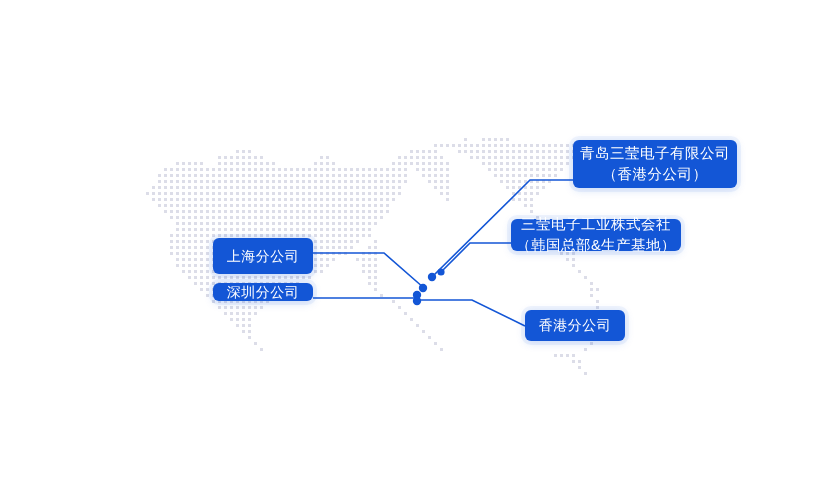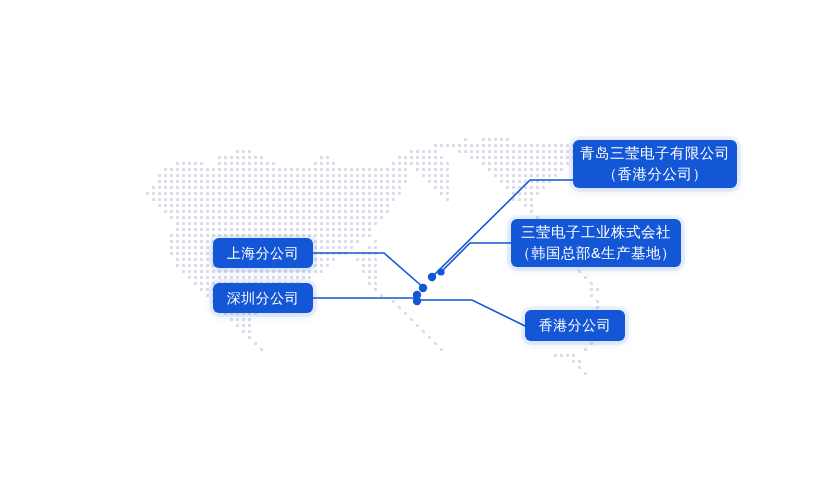--- a/index.html
+++ b/index.html
@@ -49,23 +49,23 @@
                 0 2px 10px rgba(19,86,214,0.18);
   }
   .label-box .ln {
     display: block;
   }
   .single-line { font-size: 14px; }
   .double-line { font-size: 14.5px; }
 
   
   #label-qingdao  { left: 573px; top: 140px; width: 164px; height: 48px; }
-  #label-korea    { left: 511px; top: 219px; width: 170px; height: 48px; }
-  #label-shanghai { left: 213px; top: 238px; width: 100px; height: 30px; }
-  #label-shenzhen { left: 213px; top: 283px; width: 100px; height: 30px; }
+  #label-korea    { left: 511px; top: 219px; width: 170px; height: 32px; }
+  #label-shanghai { left: 213px; top: 238px; width: 100px; height: 36px; }
+  #label-shenzhen { left: 213px; top: 283px; width: 100px; height: 18px; }
   #label-hongkong { left: 525px; top: 310px; width: 100px; height: 31px; justify-content: center; }
 </style>
 </head>
 <body>
 
 <div id="stage">
 
   <svg id="map-layer" viewBox="0 0 824 480" xmlns="http://www.w3.org/2000/svg" aria-hidden="true">
       <rect x="464" y="138" width="3" height="3" fill="#dcdde8"></rect>
       <rect x="482" y="138" width="3" height="3" fill="#dcdde8"></rect>

